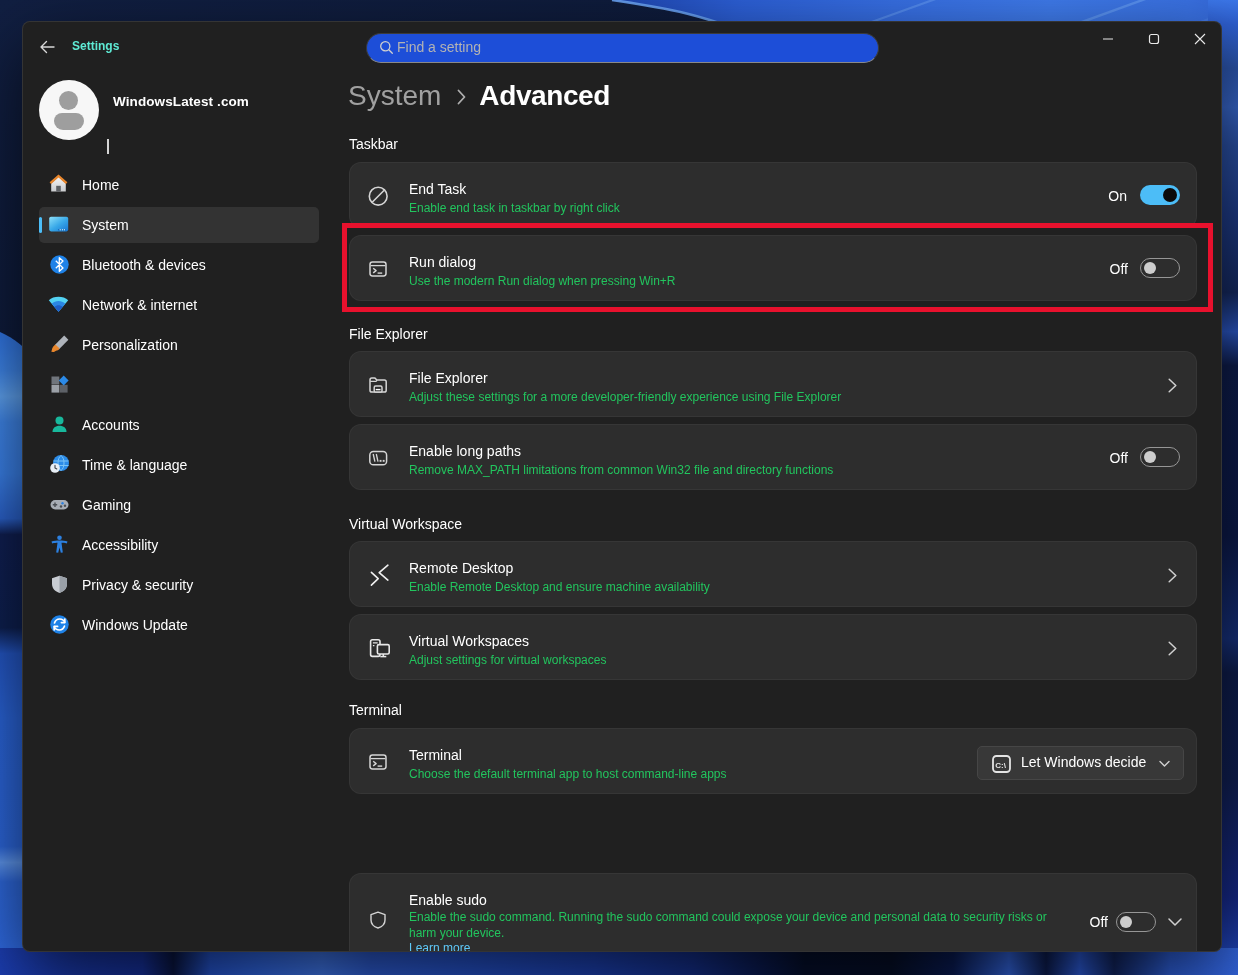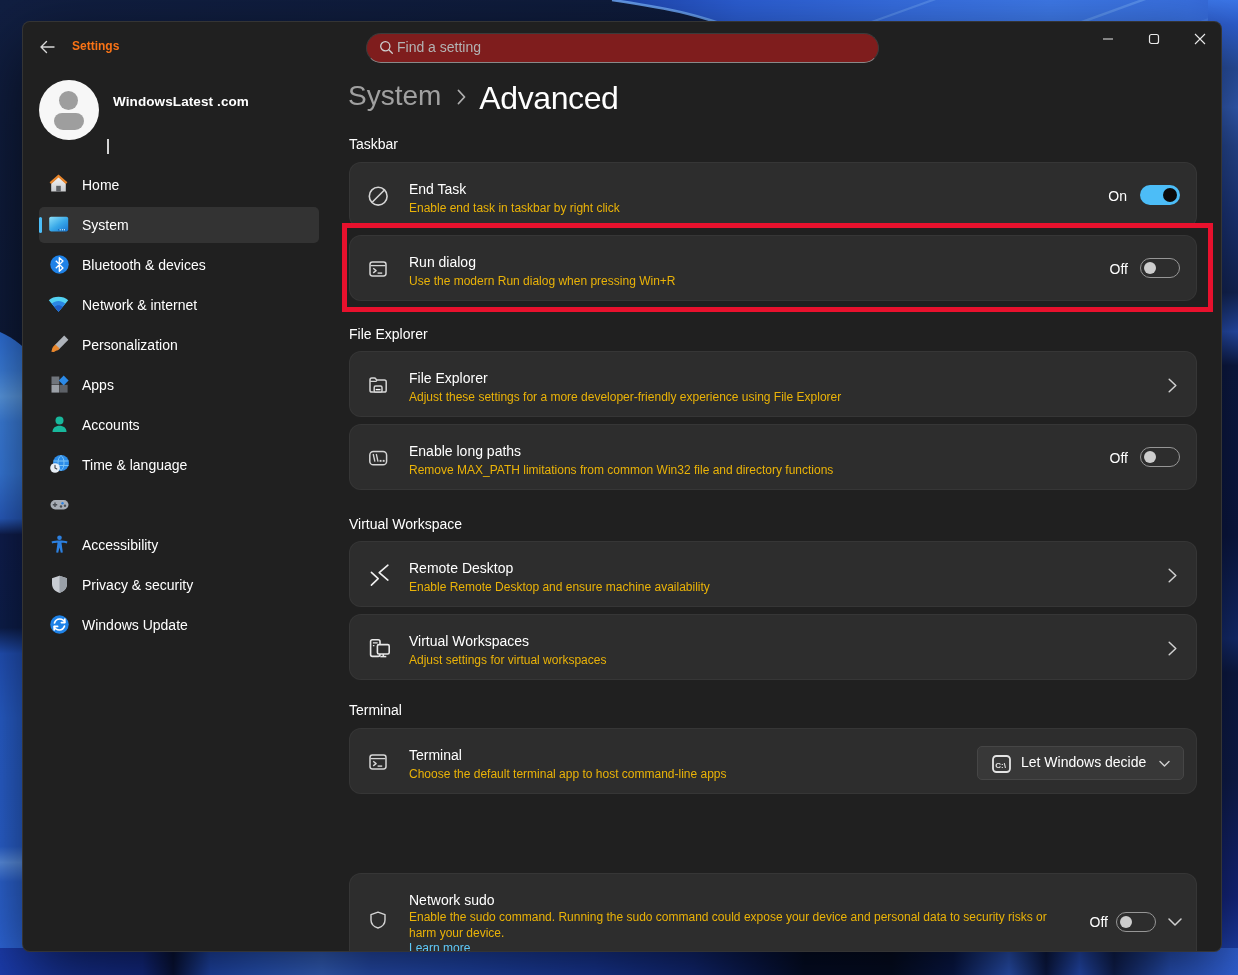--- a/index.html
+++ b/index.html
@@ -8,21 +8,21 @@
   #screen { position:absolute; left:0; top:0; width:1238px; height:975px; overflow:hidden; }
   #wall { position:absolute; left:0; top:0; width:1238px; height:975px; }
   #win { position:absolute; left:22px; top:21px; width:1200px; height:931px;
          background:#202020; border-radius:8px; overflow:hidden;
          border:1px solid rgba(255,255,255,0.09);
          box-shadow:0 24px 70px rgba(0,0,0,0.65); }
   .abs { position:absolute; }
   .card { position:absolute; left:326px; width:848px; height:66px;
           background:#2d2d2d; border:1px solid rgba(255,255,255,0.045); border-radius:12px; }
   .ct { position:absolute; left:59px; top:16px; font-size:14px; line-height:20px; color:#ffffff; white-space:nowrap; }
-  .cs { position:absolute; left:59px; top:37px; font-size:12px; line-height:16px; color:#eab308; white-space:nowrap; }
+  .cs { position:absolute; left:59px; top:37px; font-size:12px; line-height:16px; color:#22c55e; white-space:nowrap; }
   .cicon { position:absolute; left:18px; top:23px; width:20px; height:20px; }
   .sechdr { position:absolute; left:326px; font-size:14px; font-weight:normal; color:#ffffff; line-height:17px; white-space:nowrap; }
   .tglon { position:absolute; right:16px; top:22px; width:40px; height:20px; border-radius:10px; background:#4cbdf7; }
   .tglon .knob { position:absolute; right:3px; top:3px; width:14px; height:14px; border-radius:50%; background:#0b0b0b; }
   .tgloff { position:absolute; right:16px; top:22px; width:40px; height:20px; border-radius:10px; border:1px solid #969696; background:transparent; }
   .tgloff .knob { position:absolute; left:3px; top:3px; width:12px; height:12px; border-radius:50%; background:#cdcdcd; }
   .tlabel { position:absolute; right:68px; top:23px; font-size:14px; line-height:20px; color:#ffffff; }
   .chevR { position:absolute; right:19px; top:26px; }
   .chevD { position:absolute; right:14px; top:29px; }
   .navtxt { position:absolute; left:43px; top:9px; font-size:14px; line-height:18px; color:#ffffff; white-space:nowrap; }
@@ -118,23 +118,23 @@
     <path d="M0,332 C14,338 26,348 40,364 L40,975 L0,975 Z" fill="url(#leftblue)"></path>
 
     <rect x="0" y="948" width="1238" height="27" fill="url(#botgrad)"></rect>
   </svg>
 
   <div id="win">
 
     <svg class="abs" style="left:16px;top:17px" width="16" height="16" viewBox="0 0 16 16">
       <path d="M15 8 H2 M2 8 L7.5 2.5 M2 8 L7.5 13.5" stroke="#d8d8d8" stroke-width="1.4" fill="none" stroke-linecap="round" stroke-linejoin="round"></path>
     </svg>
-    <div class="abs" style="left:49px;top:17px;font-size:12px;color:#f97316;font-weight:bold;">Settings</div>
-
-    <div class="abs" style="left:343px;top:11px;width:513px;height:30px;background:#7f1d1d;border:1px solid #3b3b3b;border-bottom-color:#898989;border-radius:15px;">
+    <div class="abs" style="left:49px;top:17px;font-size:12px;color:#5eead4;font-weight:bold;">Settings</div>
+
+    <div class="abs" style="left:343px;top:11px;width:513px;height:30px;background:#1d4ed8;border:1px solid #3b3b3b;border-bottom-color:#898989;border-radius:15px;">
       <svg class="abs" style="left:12px;top:6px" width="15" height="15" viewBox="0 0 15 15">
         <circle cx="6.3" cy="6.3" r="4.6" stroke="#cfcfcf" stroke-width="1.3" fill="none"></circle>
         <path d="M9.8 9.8 L13.3 13.3" stroke="#cfcfcf" stroke-width="1.3" stroke-linecap="round"></path>
       </svg>
       <div class="abs" style="left:30px;top:5px;font-size:14px;color:#b3b3b3;">Find a setting</div>
     </div>
 
     <svg class="abs" style="left:1079px;top:11px" width="12" height="12" viewBox="0 0 12 12">
       <path d="M1 6 H11" stroke="#e8e8e8" stroke-width="1.2"></path>
     </svg>
@@ -166,49 +166,49 @@
         <span class="navtxt">Bluetooth &amp; devices</span>
       </div>
     <div class="navrow" style="top:265px;">
         <span class="navicon" id="i-net"></span>
         <span class="navtxt">Network &amp; internet</span>
       </div>
     <div class="navrow" style="top:305px;">
         <span class="navicon" id="i-pers"></span>
         <span class="navtxt">Personalization</span>
       </div>
-    <div class="navrow" style="top:345px;">
-        <span class="navicon" id="i-apps"></span>
-        <span class="navtxt">Apps</span>
-      </div>
     <div class="navrow" style="top:385px;">
         <span class="navicon" id="i-acct"></span>
         <span class="navtxt">Accounts</span>
       </div>
     <div class="navrow" style="top:425px;">
         <span class="navicon" id="i-time"></span>
         <span class="navtxt">Time &amp; language</span>
       </div>
+    <div class="navrow" style="top:465px;">
+        <span class="navicon" id="i-game"></span>
+        <span class="navtxt">Gaming</span>
+      </div>
     <div class="navrow" style="top:505px;">
         <span class="navicon" id="i-acc"></span>
         <span class="navtxt">Accessibility</span>
       </div>
     <div class="navrow" style="top:545px;">
         <span class="navicon" id="i-priv"></span>
         <span class="navtxt">Privacy &amp; security</span>
       </div>
     <div class="navrow" style="top:585px;">
         <span class="navicon" id="i-wu"></span>
         <span class="navtxt">Windows Update</span>
       </div>
 
     <div class="abs" style="left:325px;top:58px;height:34px;white-space:nowrap;">
       <span style="font-size:28px;color:#a0a0a0;vertical-align:top;">System</span><svg style="margin:0 13px 0 16px;position:relative;top:9px;" width="9" height="16" viewBox="0 0 9 16">
           <path d="M1.5 1.5 L7.5 8 L1.5 14.5" stroke="#aeaeae" stroke-width="1.8" fill="none" stroke-linecap="round" stroke-linejoin="round"></path>
-        </svg><span style="font-size:32px;color:#ffffff;font-weight:normal;letter-spacing:-0.4px;vertical-align:top;">Advanced</span>
+        </svg><span style="font-size:28px;color:#ffffff;font-weight:bold;letter-spacing:-0.4px;vertical-align:top;">Advanced</span>
     </div>
 
     <div class="sechdr" style="top:114px;">Taskbar</div>
     <div class="sechdr" style="top:304px;">File Explorer</div>
     <div class="sechdr" style="top:494px;">Virtual Workspace</div>
     <div class="sechdr" style="top:680px;">Terminal</div>
 
     <div class="card" style="top:140px;">
       <svg class="cicon" viewBox="0 0 20 20" style="overflow:visible">
           <circle cx="10.2" cy="10.2" r="8.9" stroke="#d5d5d5" stroke-width="1.6" fill="none"></circle>
@@ -314,21 +314,21 @@
             <path d="M1 1.5 L5.5 6 L10 1.5" stroke="#d0d0d0" stroke-width="1.4" fill="none" stroke-linecap="round" stroke-linejoin="round"></path>
           </svg>
       </div>
     </div>
 
 
     <div class="card" style="top:851px;height:104px;">
       <svg class="cicon" style="top:36px" viewBox="0 0 20 20">
         <path d="M10 2.2 L17 4.6 V10 C17 14.2 14 16.8 10 18 C6 16.8 3 14.2 3 10 V4.6 Z" stroke="#d5d5d5" stroke-width="1.4" fill="none" stroke-linejoin="round"></path>
       </svg>
-      <div class="ct">Network sudo</div>
+      <div class="ct">Enable sudo</div>
       <div class="cs" style="white-space:normal;width:655px;top:35px;">Enable the sudo command. Running the sudo command could expose your device and personal data to security risks or harm your device.</div>
       <div class="abs" style="left:59px;top:67px;font-size:12px;color:#5fc9f8;">Learn more</div>
       <div class="tlabel" style="right:88px;top:38px;">Off</div>
       <div class="tgloff" style="right:40px;top:38px;">
           <div class="knob"></div>
         </div>
       <svg class="chevD" style="top:44px;" width="14" height="8" viewBox="0 0 14 8">
           <path d="M1 1 L7 7 L13 1" stroke="#d0d0d0" stroke-width="1.5" fill="none" stroke-linecap="round" stroke-linejoin="round"></path>
         </svg>
     </div>

